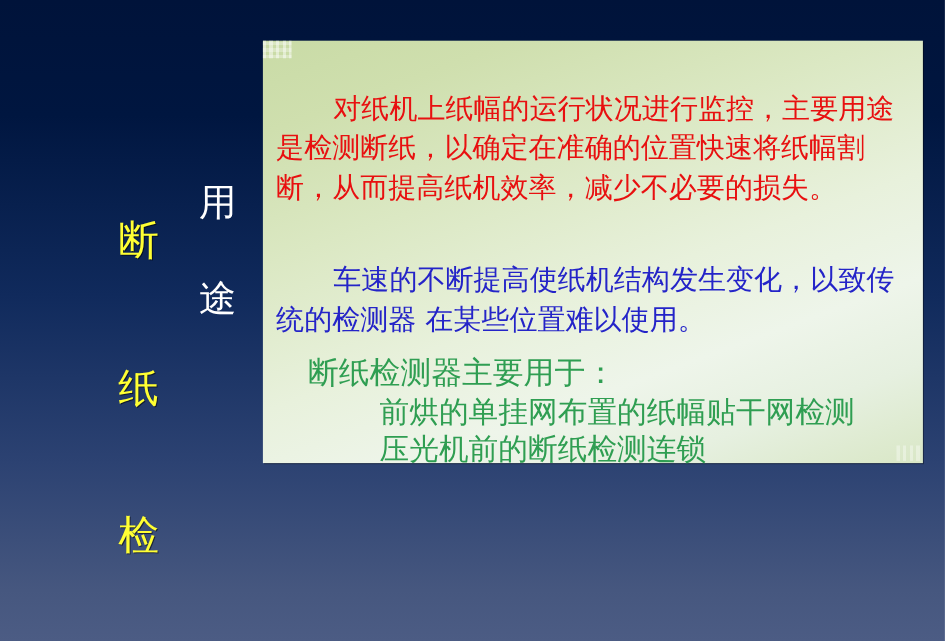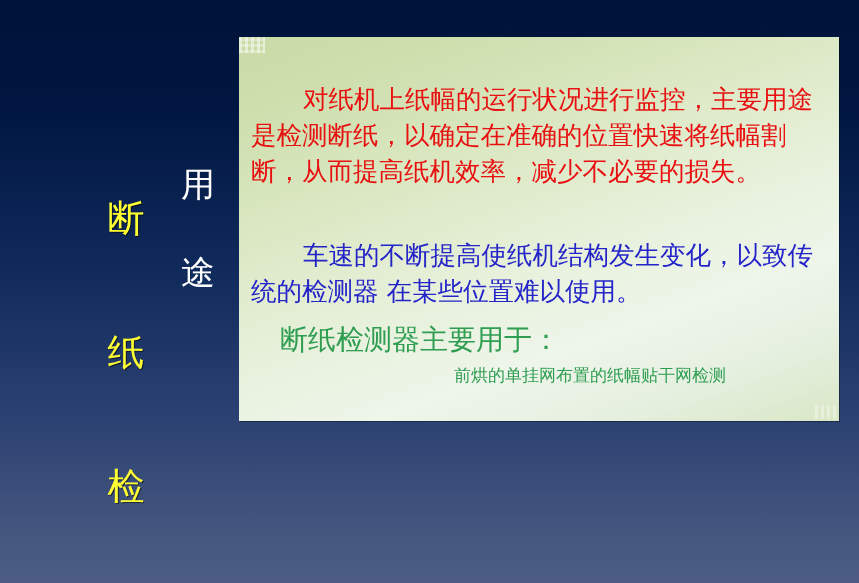--- a/index.html
+++ b/index.html
@@ -156,25 +156,24 @@
     position: absolute;
     left: 106px;
     top: 322px;
     width: 490px;
     margin: 0;
     padding: 0;
     list-style: none;
     color: #2f9e52;
   }
   #green-list li {
-    font-size: 17px;
+    font-size: 27px;
     line-height: 33px;
     font-family: "DejaVu Sans", "Liberation Sans", sans-serif;
     white-space: nowrap;
-    text-align: center;
   }
 </style>
 </head>
 <body>
 
 <div id="slide">
 
   <div id="title-vertical">
     <span class="ch">断</span>
     <span class="ch">纸</span>
@@ -195,18 +194,19 @@
     <div id="panel-text">
 
       <p class="para" id="para-red">对纸机上纸幅的运行状况进行监控，主要用途是检测断纸，以确定在准确的位置快速将纸幅割断，从而提高纸机效率，减少不必要的损失。</p>
 
       <p class="para" id="para-blue">车速的不断提高使纸机结构发生变化，以致传统的检测器 在某些位置难以使用。</p>
 
       <div id="green-heading">断纸检测器主要用于：</div>
 
       <ul id="green-list">
         <li>前烘的单挂网布置的纸幅贴干网检测</li>
+        <li>压光机前的断纸检测连锁</li>
       </ul>
 
     </div>
   </div>
 
 </div>
 
 </body></html>

